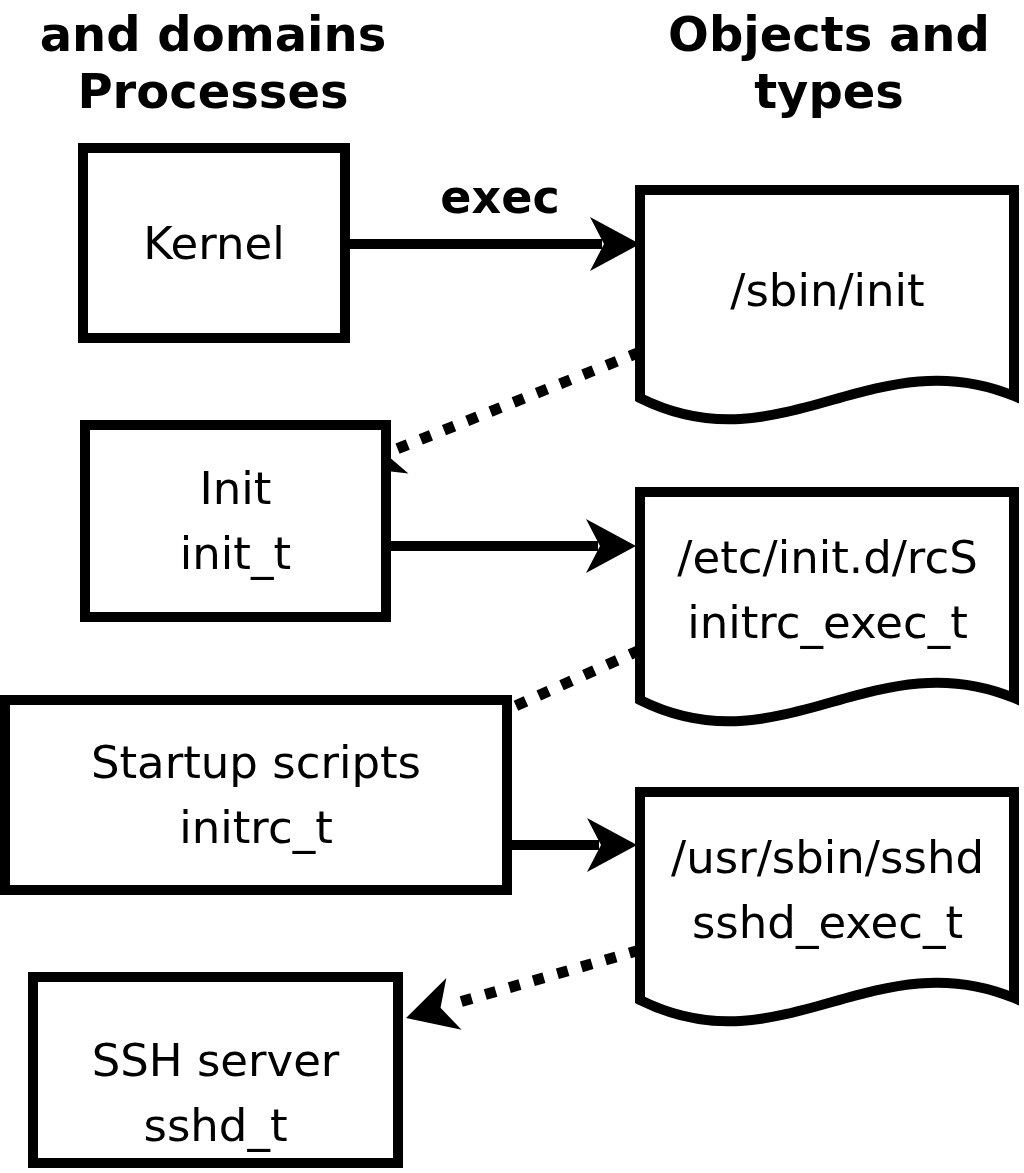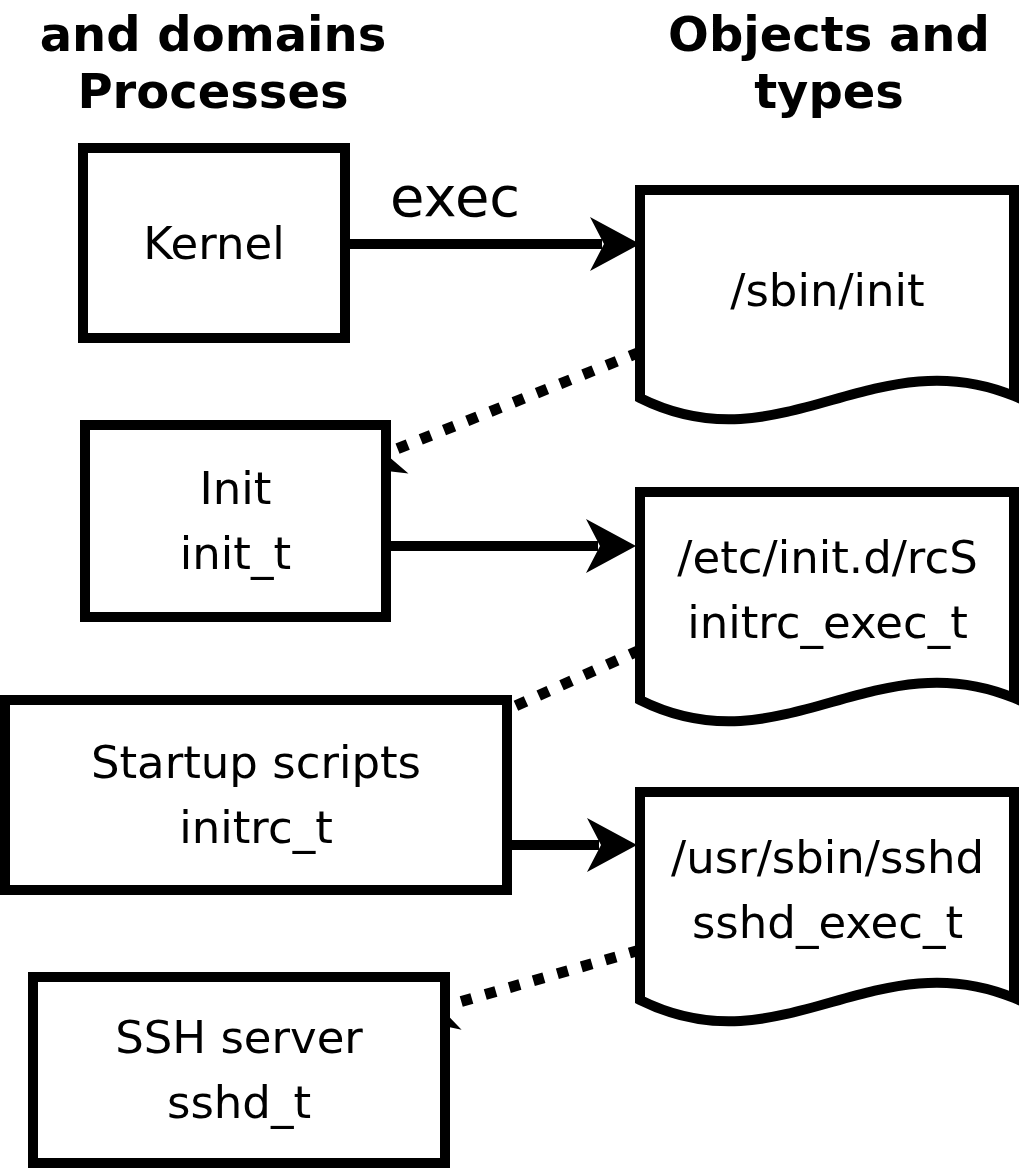--- a/index.html
+++ b/index.html
@@ -52,23 +52,25 @@
     align-items: center;
     justify-content: center;
     text-align: center;
     font-size: 45px;
     line-height: 65px;
     white-space: nowrap;
     pointer-events: none;
   }
   .edge-label {
     position: absolute;
-    font-size: 56px;
+    text-align: center;
+    font-size: 46px;
     line-height: 50px;
     white-space: nowrap;
+    font-weight: bold;
   }
   .doc-shape {
     fill: #ffffff;
     stroke: #000000;
     stroke-width: 10;
   }
   .arrow-line-solid {
     stroke: #000000;
     stroke-width: 10;
     fill: none;
@@ -135,21 +137,21 @@
     <div>Kernel</div>
   </div>
   <div class="process-box" style="left:80px; top:420px; width:311px; height:202px;">
     <div>Init</div>
     <div>init_t</div>
   </div>
   <div class="process-box" style="left:0px; top:695px; width:512px; height:200px;">
     <div>Startup scripts</div>
     <div>initrc_t</div>
   </div>
-  <div class="process-box" style="left:28px; top:972px; width:422px; height:196px;">
+  <div class="process-box" style="left:28px; top:972px; width:375px; height:196px;justify-content:flex-end;">
     <div>SSH server</div>
     <div>sshd_t</div>
   </div>
 
   <div class="doc-label" style="left:640px; top:195px; width:375px; height:190px;">
     <div>/sbin/init</div>
   </div>
   <div class="doc-label" style="left:640px; top:495px; width:375px; height:190px;">
     <div>/etc/init.d/rcS</div>
     <div>initrc_exec_t</div>

